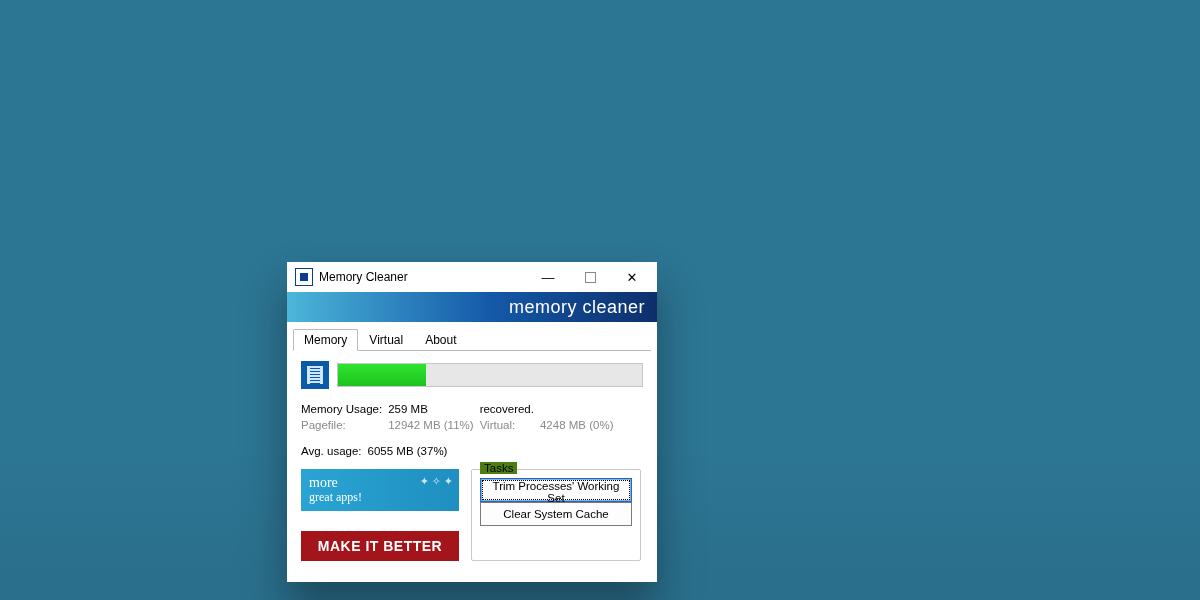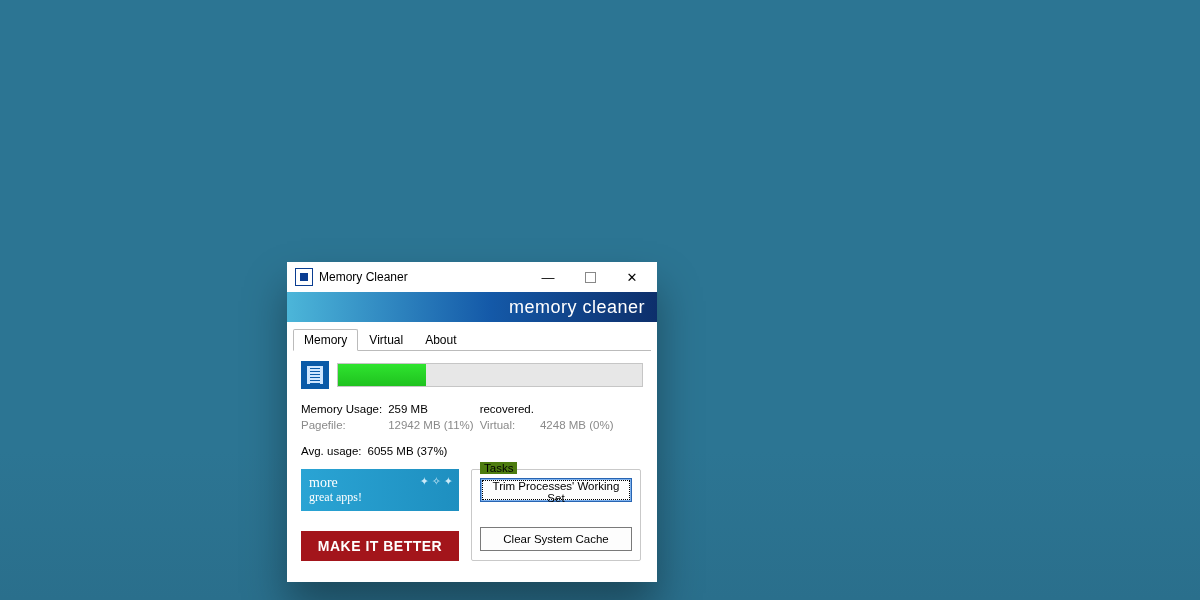--- a/index.html
+++ b/index.html
@@ -47,21 +47,21 @@
   .ad1 .l2{font-size:12px;line-height:14px;}
   .ad1 .stars{position:absolute;right:6px;top:6px;font-size:11px;color:#dff4ff;opacity:.9;}
   .ad2{height:30px;background:#a3151b;color:#fff;font-weight:700;font-size:14px;
     display:flex;align-items:center;justify-content:center;margin-top:20px;
     font-family:Arial,sans-serif;letter-spacing:.5px;}
   .tasks{flex:1;border:1px solid #c9c9c9;border-radius:2px;padding:8px 8px 8px 8px;
     position:relative;}
   .tasks .legend{position:absolute;top:-8px;left:8px;background:#4d7c0f;padding:0 4px;
     font-size:11.5px;}
   .btn{display:block;width:100%;height:24px;border:1px solid #7a7a7a;background:#fdfdfd;
-    font-size:11.5px;cursor:default;margin-bottom:25px;}
+    font-size:11.5px;cursor:default;margin-bottom:0;}
   .btn.focus{outline:1px dotted #000;outline-offset:-3px;border:1px solid #2865b3;
     box-shadow:0 0 0 1px #7fb2ee inset;}
   .btn:last-child{margin-bottom:0;}
 </style>
 </head>
 <body>
 
 <div class="window">
 
   <div class="titlebar">

